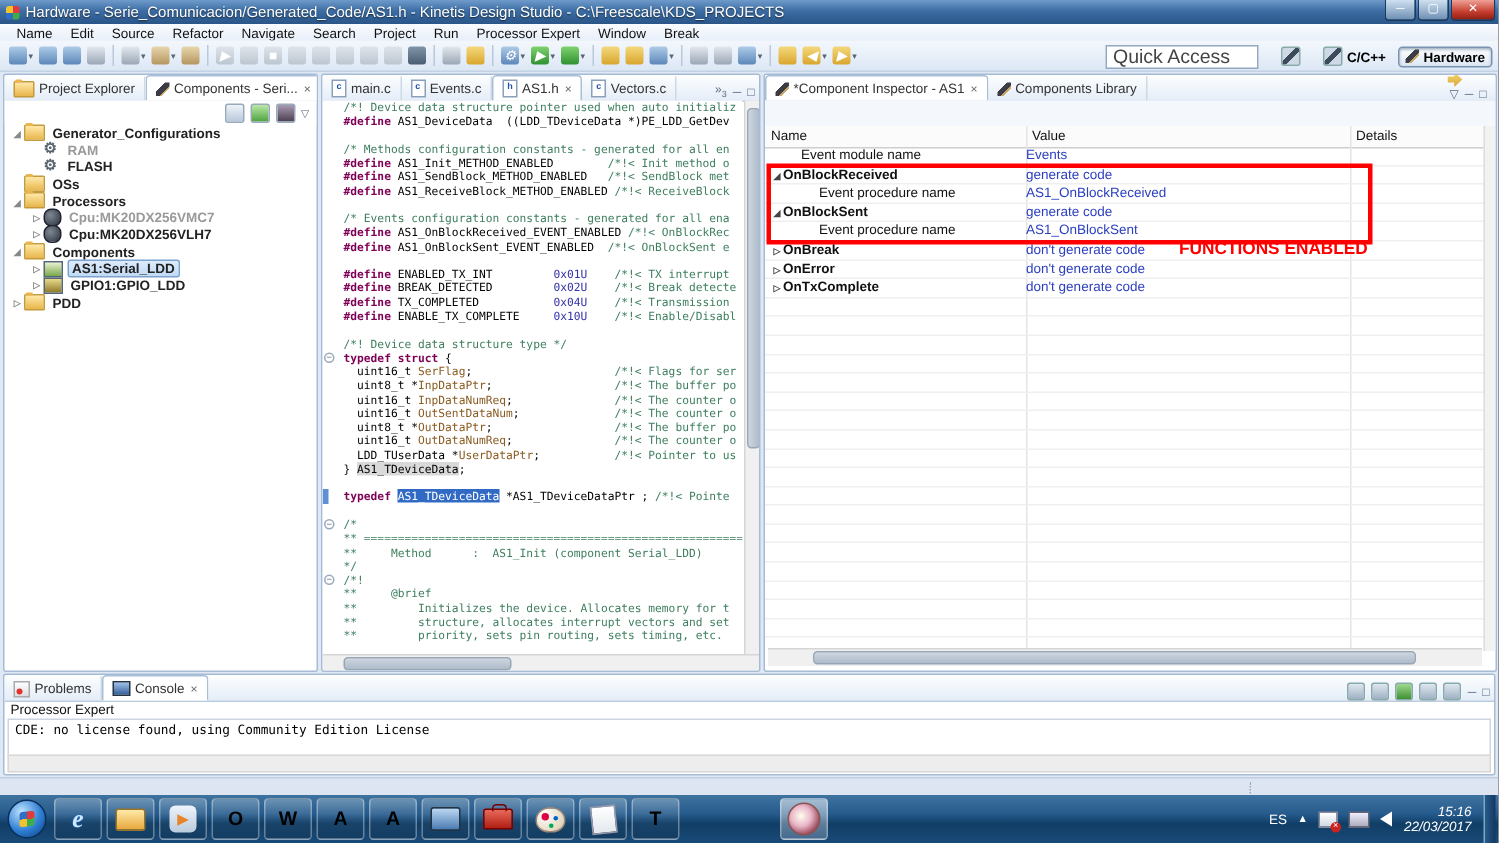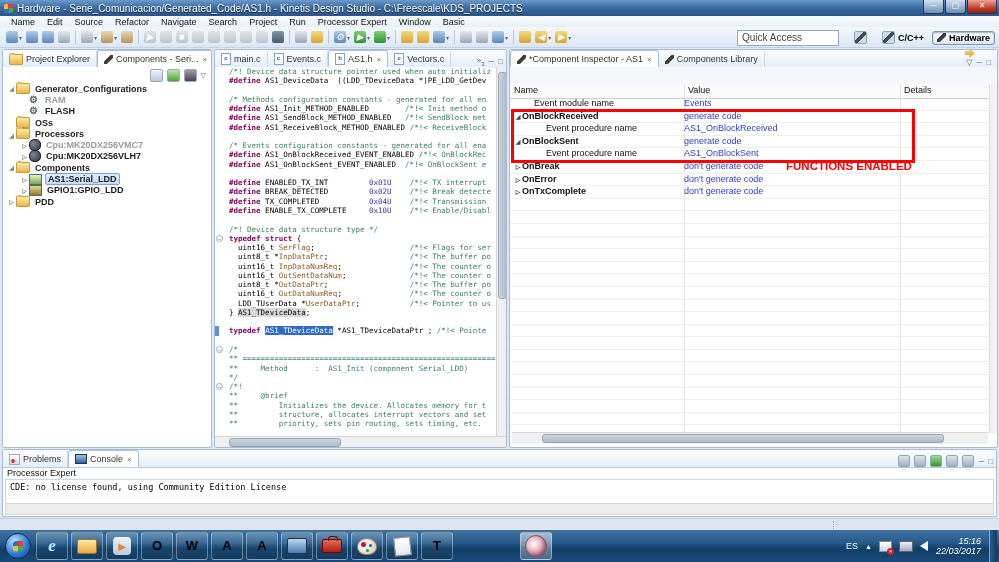--- a/index.html
+++ b/index.html
@@ -32,21 +32,21 @@
   .tb-dd{font-size:6px;color:#567;margin-left:1px;}
   .tb-sep{width:1px;height:14px;background:#b9c8da;margin:0 3px;}
   .tb-blue{background:linear-gradient(#aecbe8,#5c87b9);}
   .tb-gray{background:linear-gradient(#e3e8ee,#9aa7b5);}
   .tb-tan{background:linear-gradient(#e8d6ac,#b59660);}
   .tb-dis{background:linear-gradient(#dfe4ea,#bcc6d1);}
   .tb-gold{background:linear-gradient(#f4d87c,#d9a62e);}
   .tb-green{background:linear-gradient(#7fd36f,#2f9130);}
   .tb-dark{background:linear-gradient(#8195a9,#4a5d70);}
   #quick-access{position:absolute;right:160px;top:3px;width:92px;height:14px;background:#fff;
-    border:1px solid #93a8c0;font-size:10px;color:#444;padding:0 4px;line-height:14px;margin-left:13px;}
+    border:1px solid #93a8c0;font-size:13px;color:#444;padding:0 4px;line-height:14px;margin-left:13px;}
   #persp{position:absolute;right:4px;top:2px;display:flex;align-items:center;height:17px;font-size:9px;}
   .persp-ico{width:11px;height:11px;border-radius:2px;margin-right:3px;
     background:linear-gradient(135deg,#cfd9e6 40%,#3b4b5c 40% 60%,#cfd9e6 60%);border:1px solid #8aa;}
   .persp-btn{display:flex;align-items:center;padding:1px 4px;margin-left:4px;border-radius:3px;font-weight:bold;}
   .persp-btn.active{border:1px solid #7a93b2;background:linear-gradient(#fff,#dce7f3);box-shadow:inset 0 1px 2px #9ab;}
   
   .panel{position:absolute;background:#fff;border:1px solid #a7bcd4;border-radius:2px;box-sizing:border-box;overflow:hidden;}
   .tabstrip{position:absolute;left:0;top:0;right:0;height:17px;
     background:linear-gradient(#fdfeff,#e4edf8);border-bottom:1px solid #b9cadd;display:flex;align-items:flex-end;}
   .tab{display:flex;align-items:center;height:16px;padding:0 6px;font-size:9px;color:#333;
@@ -187,21 +187,21 @@
       <span class="menu-item">Name</span>
       <span class="menu-item">Edit</span>
       <span class="menu-item">Source</span>
       <span class="menu-item">Refactor</span>
       <span class="menu-item">Navigate</span>
       <span class="menu-item">Search</span>
       <span class="menu-item">Project</span>
       <span class="menu-item">Run</span>
       <span class="menu-item">Processor Expert</span>
       <span class="menu-item">Window</span>
-      <span class="menu-item">Basic</span>
+      <span class="menu-item">Break</span>
     </div>
 
   <div id="toolbar">
     <span id="tb-icons" style="display:flex;align-items:center;">
         <span class="tb-btn">
           <i class="tb-ico tb-blue"></i>
           <span class="tb-dd">▾</span>
         </span>
         <span class="tb-btn">
           <i class="tb-ico tb-blue"></i>

